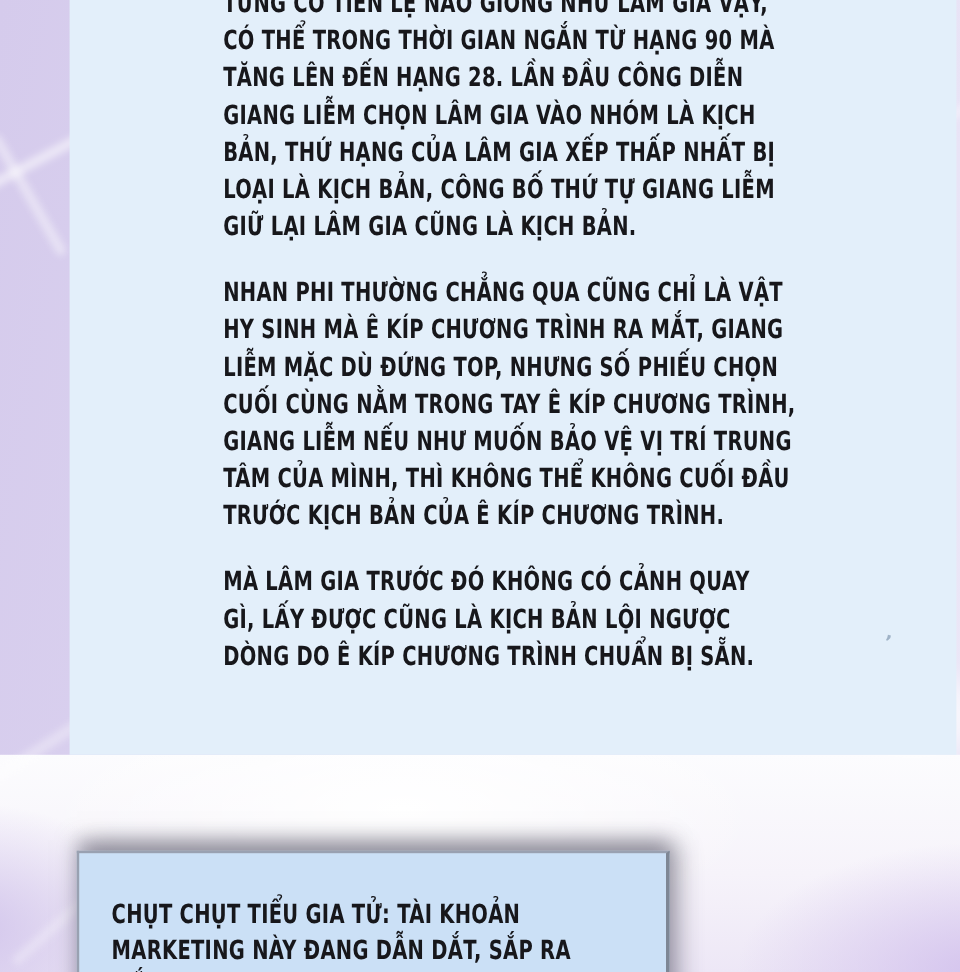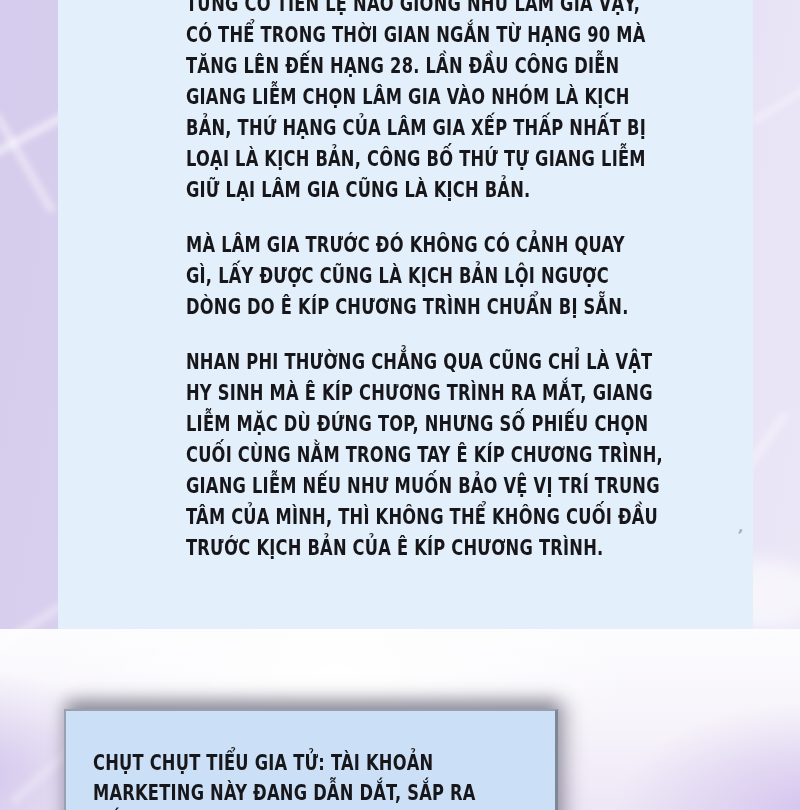--- a/index.html
+++ b/index.html
@@ -36,20 +36,21 @@
     background:
       radial-gradient(ellipse 420px 150px at 42% 25%, #FFFFFF 0%, rgba(255,255,255,0) 72%),
       radial-gradient(ellipse 240px 150px at -4% 80%, rgba(206,192,234,0.9) 0%, rgba(206,192,234,0) 70%),
       radial-gradient(ellipse 280px 150px at 102% 100%, rgba(208,190,236,0.85) 0%, rgba(208,190,236,0) 72%);
   }
 
   
   .top-panel{
     position:absolute;left:58px;top:0;width:695px;height:629px;
     background:#E3EFFA;
+    padding-left:44px;
   }
   .top-text{
     position:absolute;left:128px;top:-12px;width:560px;
     color:#17171B;font-size:22px;font-weight:bold;
   }
   .para{margin:0 0 24px 0;}
   .tline{
     line-height:31px;white-space:nowrap;
     transform:scaleX(0.74);transform-origin:0 50%;
     letter-spacing:0.3px;
@@ -95,32 +96,32 @@
         <div class="para">
           <div class="tline">TỪNG CÓ TIỀN LỆ NÀO GIỐNG NHƯ LÂM GIA VẬY,</div>
           <div class="tline">CÓ THỂ TRONG THỜI GIAN NGẮN TỪ HẠNG 90 MÀ</div>
           <div class="tline">TĂNG LÊN ĐẾN HẠNG 28. LẦN ĐẦU CÔNG DIỄN</div>
           <div class="tline">GIANG LIỄM CHỌN LÂM GIA VÀO NHÓM LÀ KỊCH</div>
           <div class="tline">BẢN, THỨ HẠNG CỦA LÂM GIA XẾP THẤP NHẤT BỊ</div>
           <div class="tline">LOẠI LÀ KỊCH BẢN, CÔNG BỐ THỨ TỰ GIANG LIỄM</div>
           <div class="tline">GIỮ LẠI LÂM GIA CŨNG LÀ KỊCH BẢN.</div>
         </div>
         <div class="para">
-          <div class="tline">MÀ LÂM GIA TRƯỚC ĐÓ KHÔNG CÓ CẢNH QUAY</div>
-          <div class="tline">GÌ, LẤY ĐƯỢC CŨNG LÀ KỊCH BẢN LỘI NGƯỢC</div>
-          <div class="tline">DÒNG DO Ê KÍP CHƯƠNG TRÌNH CHUẨN BỊ SẴN.</div>
-        </div>
-        <div class="para">
           <div class="tline">NHAN PHI THƯỜNG CHẲNG QUA CŨNG CHỈ LÀ VẬT</div>
           <div class="tline">HY SINH MÀ Ê KÍP CHƯƠNG TRÌNH RA MẮT, GIANG</div>
           <div class="tline">LIỄM MẶC DÙ ĐỨNG TOP, NHƯNG SỐ PHIẾU CHỌN</div>
           <div class="tline">CUỐI CÙNG NẰM TRONG TAY Ê KÍP CHƯƠNG TRÌNH,</div>
           <div class="tline">GIANG LIỄM NẾU NHƯ MUỐN BẢO VỆ VỊ TRÍ TRUNG</div>
           <div class="tline">TÂM CỦA MÌNH, THÌ KHÔNG THỂ KHÔNG CUỐI ĐẦU</div>
           <div class="tline">TRƯỚC KỊCH BẢN CỦA Ê KÍP CHƯƠNG TRÌNH.</div>
+        </div>
+        <div class="para">
+          <div class="tline">MÀ LÂM GIA TRƯỚC ĐÓ KHÔNG CÓ CẢNH QUAY</div>
+          <div class="tline">GÌ, LẤY ĐƯỢC CŨNG LÀ KỊCH BẢN LỘI NGƯỢC</div>
+          <div class="tline">DÒNG DO Ê KÍP CHƯƠNG TRÌNH CHUẨN BỊ SẴN.</div>
         </div>
       </div>
     <span class="stray-mark">ʼ</span>
   </div>
 
   <div class="bottom-box">
     <div class="box-text">
         <div class="tline">CHỤT CHỤT TIỂU GIA TỬ: TÀI KHOẢN</div>
         <div class="tline">MARKETING NÀY ĐANG DẪN DẮT, SẮP RA</div>
         <div class="tline">MẮT</div>

